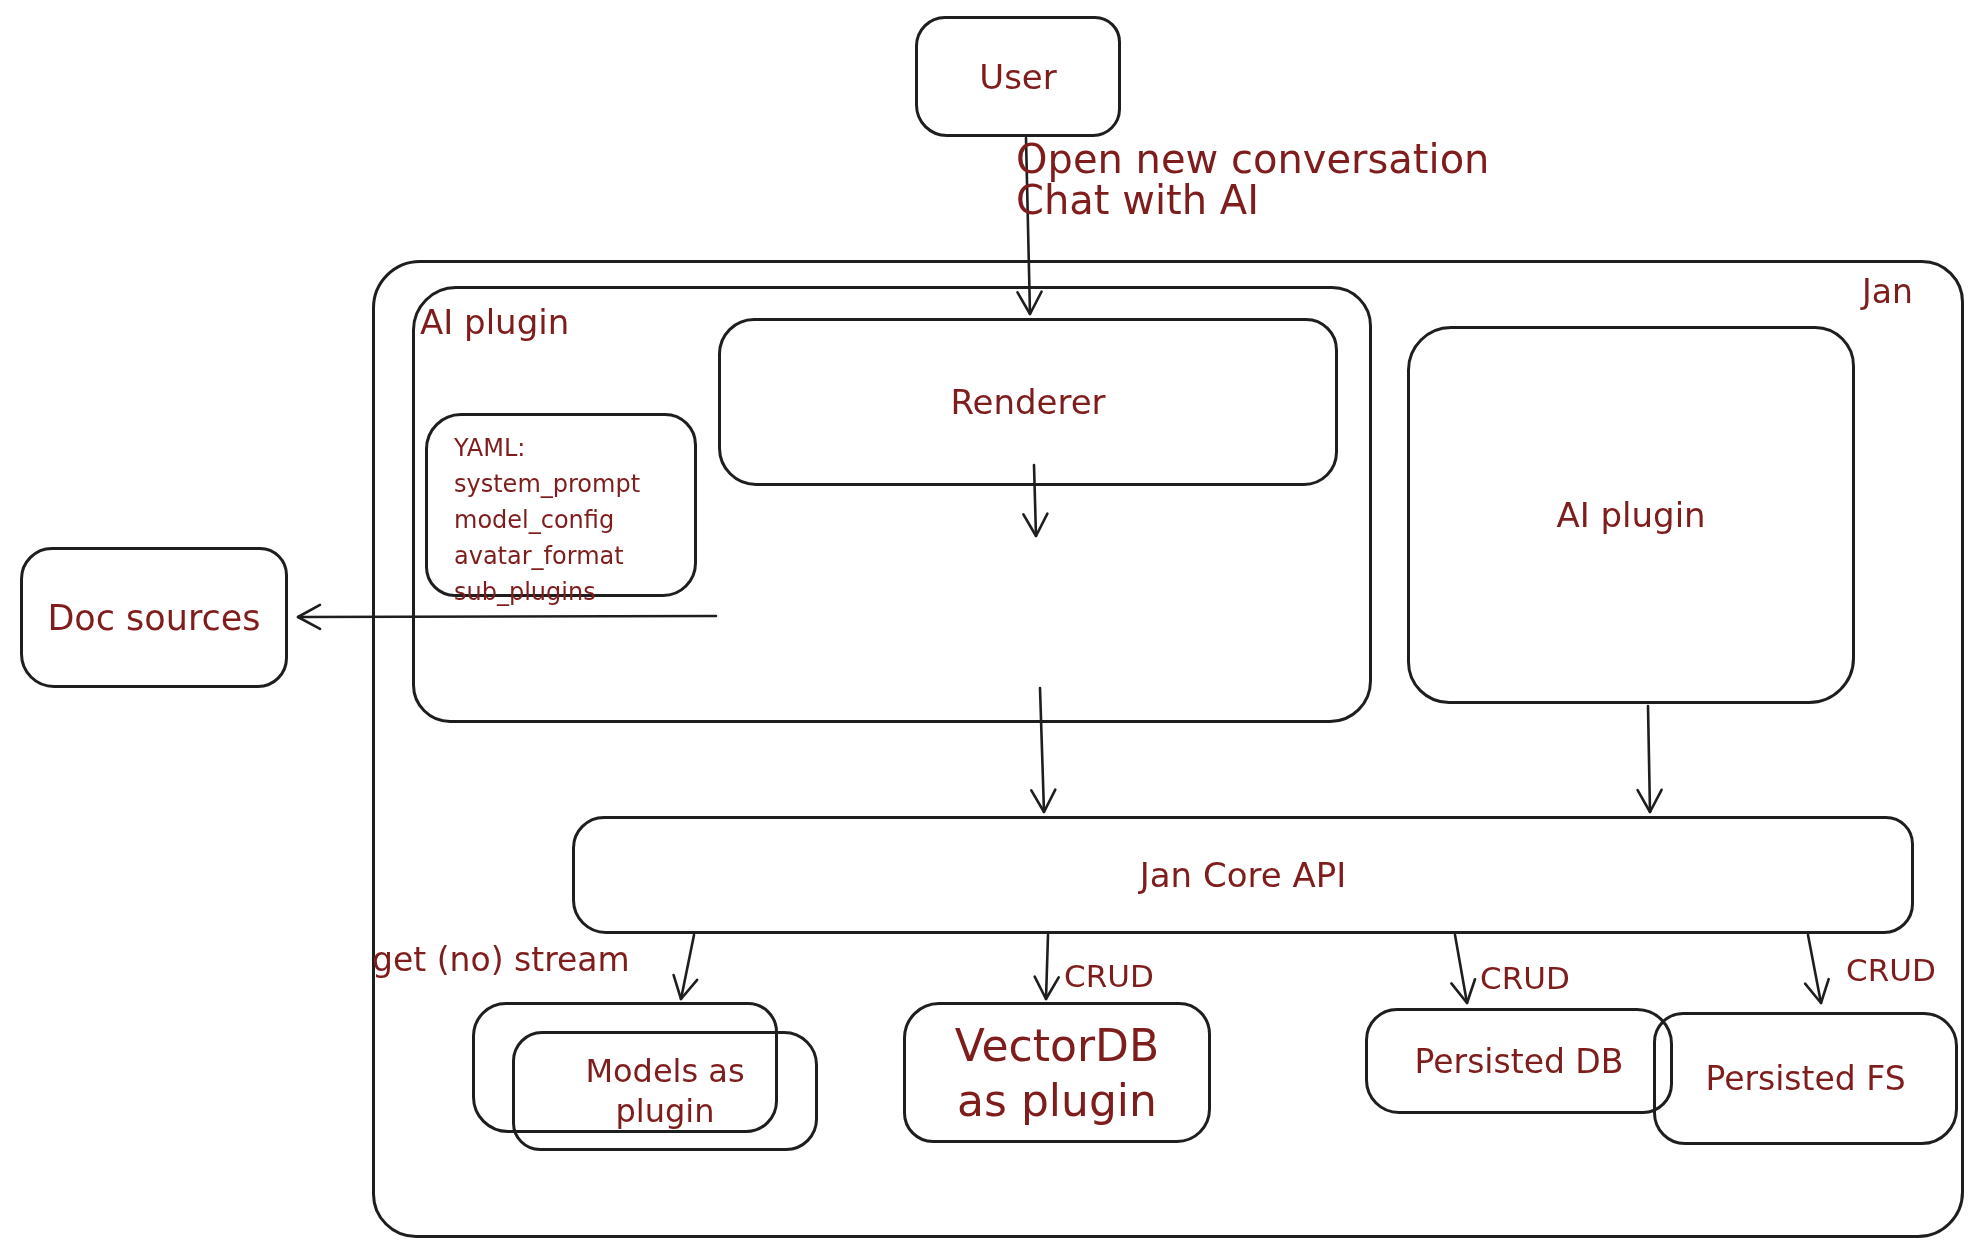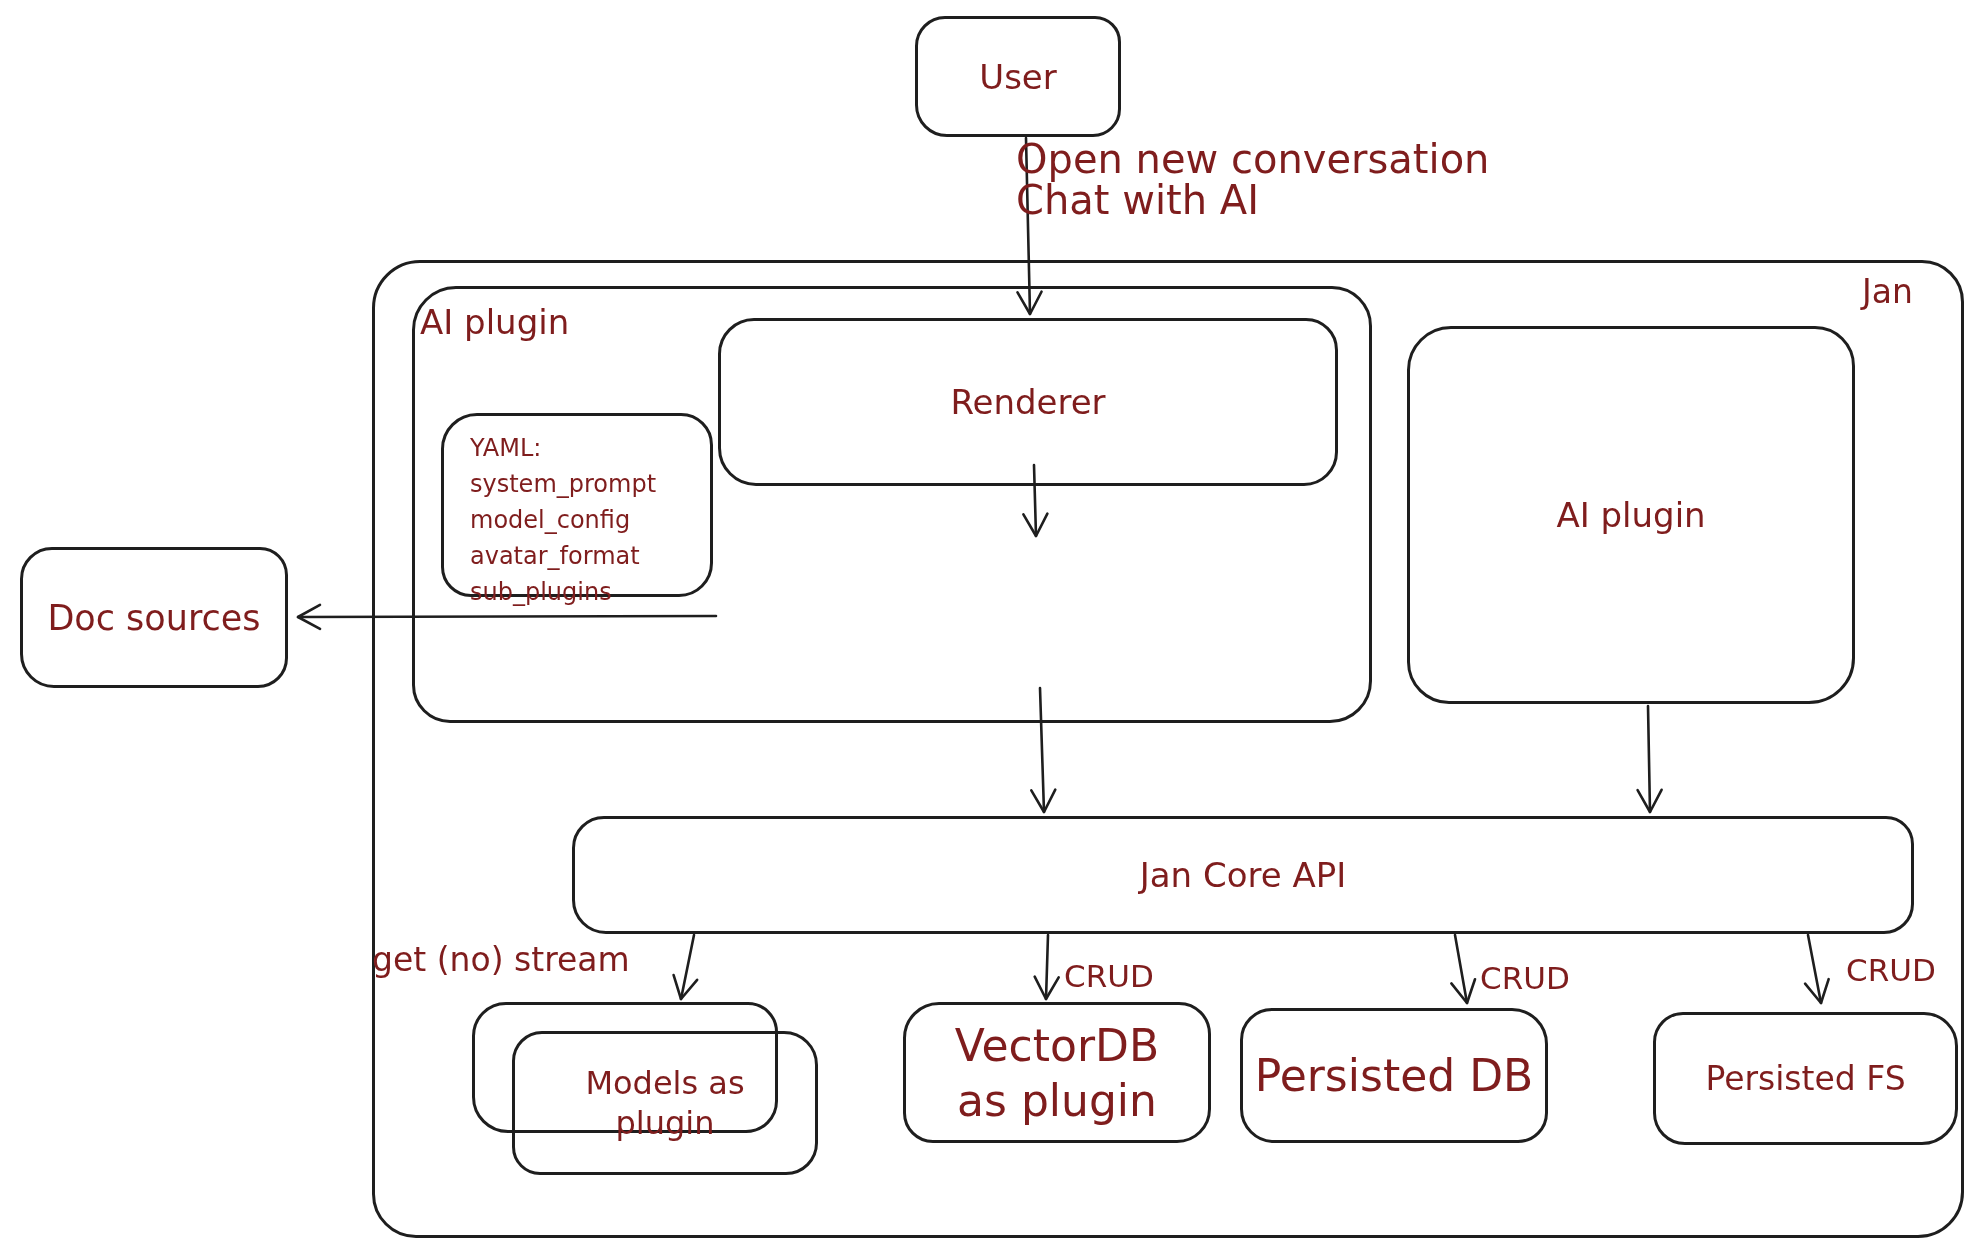--- a/index.html
+++ b/index.html
@@ -64,21 +64,21 @@
   </svg>
 
   <div class="shape node-label-center" style="left:915px;top:16px;width:206px;height:121px;border-radius:30px 26px 28px 32px;font-size:34px;">
     <span>User</span>
   </div>
 
   <div class="shape node-label-center" style="left:718px;top:318px;width:620px;height:168px;border-radius:36px 32px 34px 38px;font-size:34px;">
     <span>Renderer</span>
   </div>
 
-  <div class="shape yaml-text" style="left:425px;top:413px;width:272px;height:184px;border-radius:36px 32px 34px 30px;margin-left:16px;">
+  <div class="shape yaml-text" style="left:425px;top:413px;width:272px;height:184px;border-radius:36px 32px 34px 30px;">
     <div>YAML:</div>
     <div>system_prompt</div>
     <div>model_config</div>
     <div>avatar_format</div>
     <div>sub_plugins</div>
   </div>
 
 
   <div class="shape node-label-center" style="left:1407px;top:326px;width:448px;height:378px;border-radius:44px 40px 46px 42px;font-size:34px;">
     <span>AI plugin</span>
@@ -86,29 +86,29 @@
 
   <div class="shape node-label-center" style="left:20px;top:547px;width:268px;height:141px;border-radius:32px 28px 30px 34px;font-size:35px;">
     <span>Doc sources</span>
   </div>
 
   <div class="shape node-label-center" style="left:572px;top:816px;width:1342px;height:118px;border-radius:32px 28px 30px 34px;font-size:34px;">
     <span>Jan Core API</span>
   </div>
 
   <div class="shape" style="left:472px;top:1002px;width:306px;height:131px;border-radius:34px 30px 32px 36px;"></div>
-  <div class="shape node-label-center" style="left:512px;top:1031px;width:306px;height:144px;border-radius:30px 34px 32px 28px;font-size:32px;line-height:1.25;padding:0 48px;">
+  <div class="shape node-label-center" style="left:512px;top:1031px;width:306px;height:120px;border-radius:30px 34px 32px 28px;font-size:32px;line-height:1.25;padding:0 48px;">
     <span>Models as plugin</span>
   </div>
 
   <div class="shape node-label-center" style="left:903px;top:1002px;width:308px;height:141px;border-radius:36px 32px 34px 30px;font-size:44px;line-height:1.25;padding:0 34px;">
     <span>VectorDB as plugin</span>
   </div>
 
-  <div class="shape node-label-center" style="left:1240px;top:1008px;width:308px;height:135px;border-radius:32px 36px 30px 34px;font-size:44px;">
+  <div class="shape node-label-center" style="left:1365px;top:1008px;width:308px;height:106px;border-radius:32px 36px 30px 34px;font-size:33px;">
     <span>Persisted DB</span>
   </div>
 
   <div class="shape node-label-center" style="left:1653px;top:1012px;width:305px;height:133px;border-radius:30px 34px 36px 32px;font-size:33px;">
     <span>Persisted FS</span>
   </div>
 
   <div class="float-label" style="left:1862px;top:272px;font-size:33px;">Jan</div>
 
   <div class="float-label" style="left:420px;top:302px;font-size:34px;">AI plugin</div>

